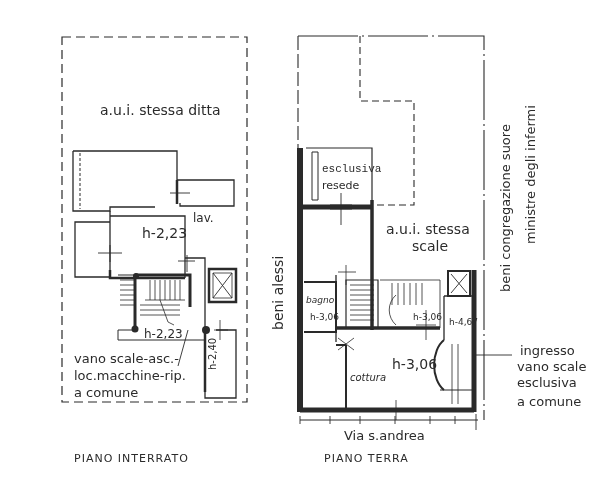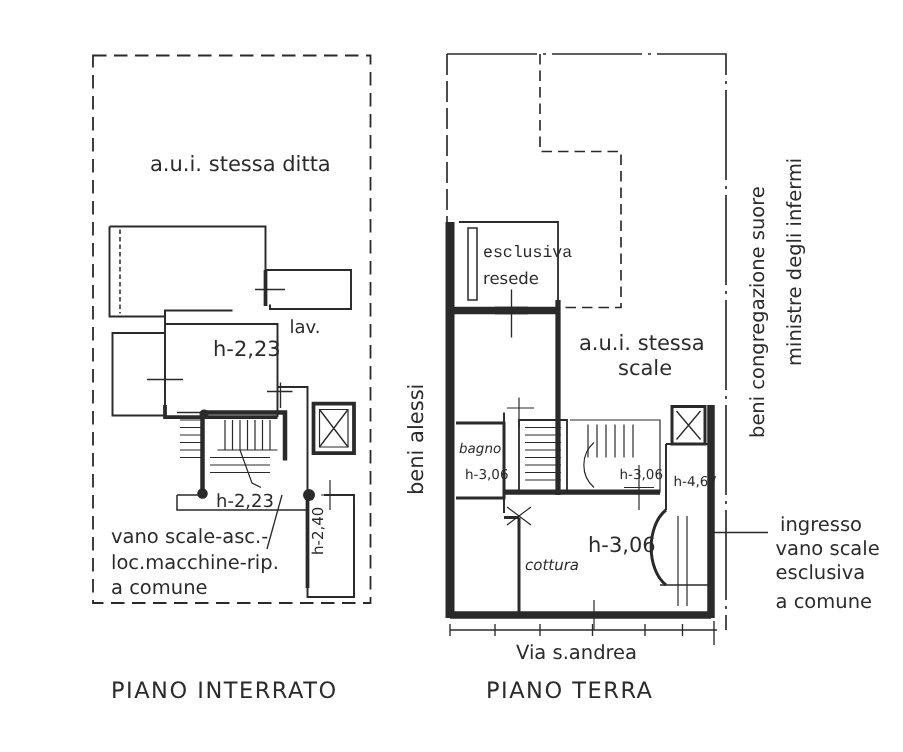--- a/index.html
+++ b/index.html
@@ -6,21 +6,21 @@
   body{width:602px;height:501px;overflow:hidden;position:relative;font-family:"DejaVu Sans",sans-serif;color:#2a2a2a;}
   svg{position:absolute;left:0;top:0;}
   .lbl{position:absolute;white-space:nowrap;color:#2b2b2b;line-height:1;}
   .s15{font-size:14px;margin-left:16px;}
   .s14{font-size:14px;}
   .s13{font-size:13px;}
   .s12{font-size:12px;}
   .s11{font-size:11px;}
   .s10{font-size:10px;}
   .s9{font-size:9px;}
-  .title{font-size:15px;letter-spacing:1px;font-family:"DejaVu Sans",sans-serif;}
+  .title{font-size:11px;letter-spacing:1px;font-family:"DejaVu Sans",sans-serif;}
   .vert{transform-origin:left top;transform:rotate(-90deg);}
   .ital{font-style:italic;}
 </style>
 </head>
 <body>
 
 <svg width="602" height="501" viewBox="0 0 602 501">
   <g stroke="#2a2a2a" fill="none">
 
     <g>

